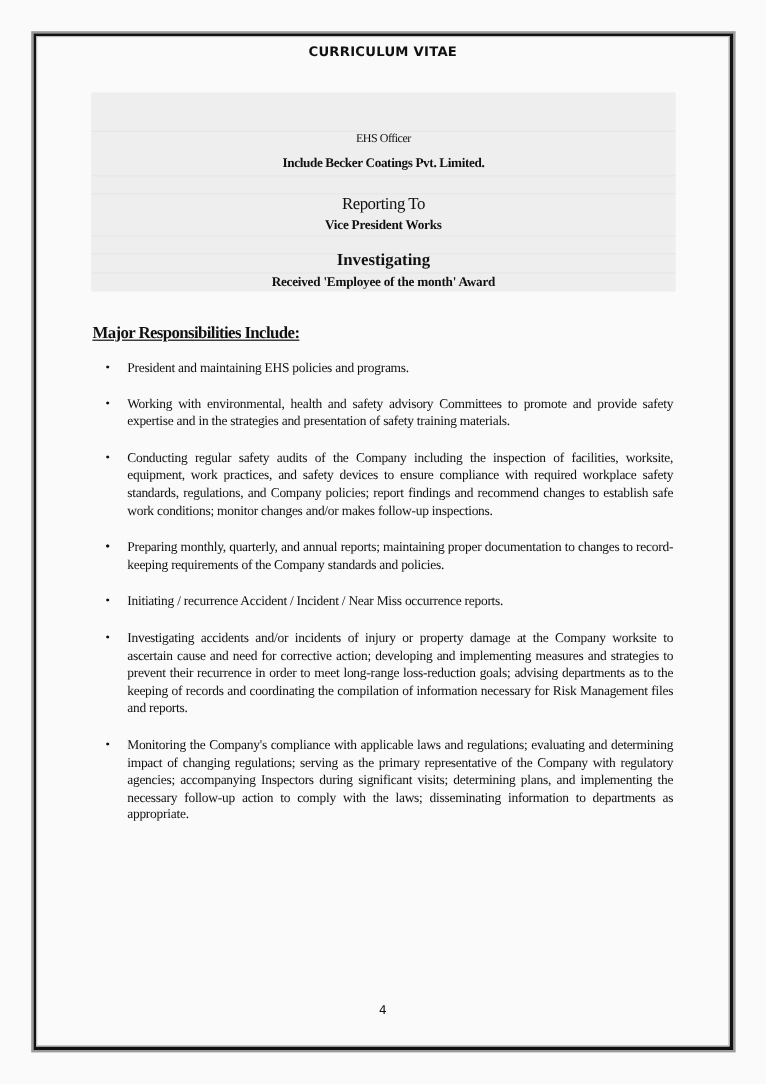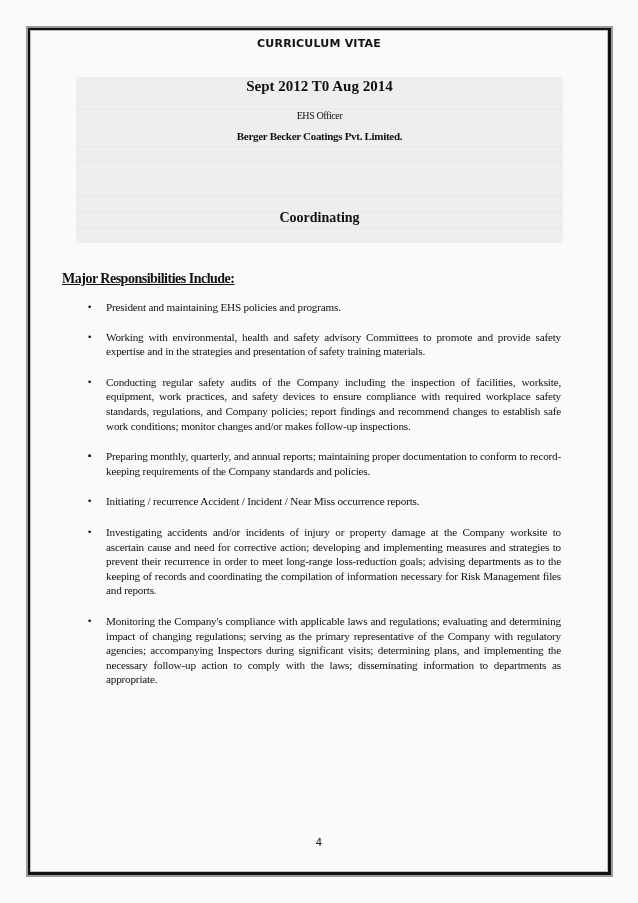--- a/index.html
+++ b/index.html
@@ -106,21 +106,21 @@
     }
     .row-divider {
       position: absolute;
       left: 0;
       width: 100%;
       height: 1px;
       background: #e6e6e6;
     }
     .section-heading {
       position: absolute;
-      left: 62px;
+      left: 77px;
       top: 271px;
       font-weight: bold;
       font-size: 14px;
       text-decoration: underline;
       letter-spacing: -0.5px;
     }
     .resp-list {
       position: absolute;
       left: 77px;
       top: 300px;
@@ -166,24 +166,26 @@
 <div class="header-title">CURRICULUM VITAE</div>
 
 <div class="job-box">
   <div class="row-divider" style="top:32px"></div>
   <div class="row-divider" style="top:69px"></div>
   <div class="row-divider" style="top:84px"></div>
   <div class="row-divider" style="top:119px"></div>
   <div class="row-divider" style="top:134px"></div>
   <div class="row-divider" style="top:150px"></div>
 
-  <div class="row date-range">Sept 2012 T0 Aug 2014</div>
   <div class="row job-title">EHS Officer</div>
-  <div class="row company">Berger Becker Coatings Pvt. Limited.</div>
-  <div class="row ach-label">Coordinating</div>
+  <div class="row company">Include Becker Coatings Pvt. Limited.</div>
+  <div class="row reporting-label">Reporting To</div>
+  <div class="row reporting-value">Vice President Works</div>
+  <div class="row ach-label">Investigating</div>
+  <div class="row ach-value">Received 'Employee of the month'  Award</div>
 </div>
 
 <div class="section-heading">Major Responsibilities Include:</div>
 
 <ul class="resp-list">
   <li class="resp-item" style="margin-bottom:15px">
     <span class="bullet">•</span>
     <span>President and maintaining EHS policies and programs.</span>
   </li>
   <li class="resp-item" style="margin-bottom:16px">
@@ -192,21 +194,21 @@
   </li>
   <li class="resp-item" style="margin-bottom:16px">
     <span class="bullet">•</span>
     <span>Conducting regular safety audits of the Company including the inspection of facilities, worksite, equipment, work practices, and safety devices to ensure compliance with required workplace safety standards, regulations, and Company policies; report findings and recommend changes to establish safe work conditions; monitor changes and/or makes follow-up inspections.</span>
   </li>
   <li class="resp-item" style="margin-bottom:16px">
     <span class="bullet">•</span>
   </li>
   <li class="resp-item" style="margin-bottom:16px">
     <span class="bullet">•</span>
-    <span>Preparing monthly, quarterly, and annual reports; maintaining proper documentation to conform to record-keeping requirements of the Company standards and policies.</span>
+    <span>Preparing monthly, quarterly, and annual reports; maintaining proper documentation to changes to record-keeping requirements of the Company standards and policies.</span>
   </li>
   <li class="resp-item" style="margin-bottom:16px">
     <span class="bullet">•</span>
     <span>Initiating / recurrence Accident / Incident / Near Miss occurrence reports.</span>
   </li>
   <li class="resp-item" style="margin-bottom:16px">
     <span class="bullet">•</span>
     <span>Investigating accidents and/or incidents of injury or property damage at the Company worksite to ascertain cause and need for corrective action; developing and implementing measures and strategies to prevent their recurrence in order to meet long-range loss-reduction goals; advising departments as to the keeping of records and coordinating the compilation of information necessary for Risk Management files and reports.</span>
   </li>
   <li class="resp-item">

